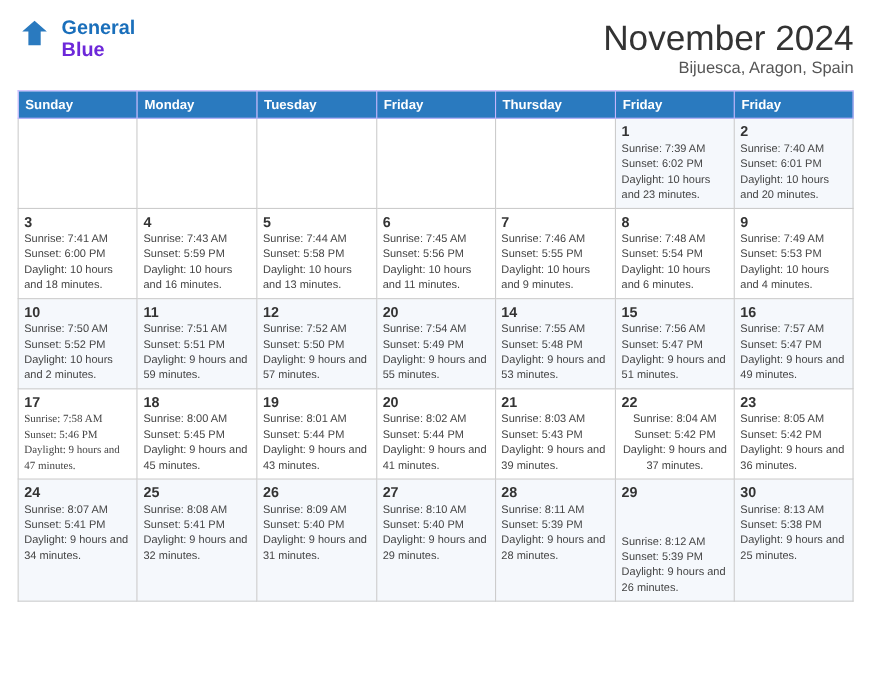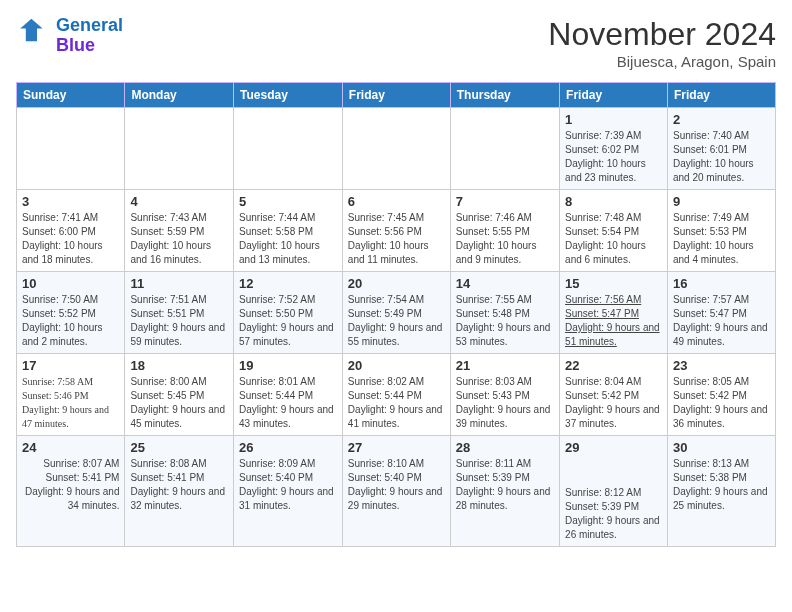--- a/index.html
+++ b/index.html
@@ -210,21 +210,21 @@
 Daylight: 9 hours and 55 minutes.</div>
         </td>
         <td>
           <span class="day-num">14</span>
           <div class="day-info" style="white-space: pre-line;">Sunrise: 7:55 AM
 Sunset: 5:48 PM
 Daylight: 9 hours and 53 minutes.</div>
         </td>
         <td>
           <span class="day-num">15</span>
-          <div class="day-info" style="white-space: pre-line; text-decoration: underline;">Sunrise: 7:56 AM
+          <div class="day-info" style="white-space: pre-line;">Sunrise: 7:56 AM
 Sunset: 5:47 PM
 Daylight: 9 hours and 51 minutes.</div>
         </td>
         <td>
           <span class="day-num">16</span>
           <div class="day-info" style="white-space: pre-line;">Sunrise: 7:57 AM
 Sunset: 5:47 PM
 Daylight: 9 hours and 49 minutes.</div>
         </td>
       </tr>
@@ -254,35 +254,35 @@
 Daylight: 9 hours and 41 minutes.</div>
         </td>
         <td>
           <span class="day-num">21</span>
           <div class="day-info" style="white-space: pre-line;">Sunrise: 8:03 AM
 Sunset: 5:43 PM
 Daylight: 9 hours and 39 minutes.</div>
         </td>
         <td>
           <span class="day-num">22</span>
-          <div class="day-info" style="white-space: pre-line;">Sunrise: 8:04 AM
+          <div class="day-info" style="white-space: pre-line; text-align: center;">Sunrise: 8:04 AM
 Sunset: 5:42 PM
 Daylight: 9 hours and 37 minutes.</div>
         </td>
         <td>
           <span class="day-num">23</span>
           <div class="day-info" style="white-space: pre-line;">Sunrise: 8:05 AM
 Sunset: 5:42 PM
 Daylight: 9 hours and 36 minutes.</div>
         </td>
       </tr>
       <tr>
         <td>
           <span class="day-num">24</span>
-          <div class="day-info" style="white-space: pre-line; text-align: right;">Sunrise: 8:07 AM
+          <div class="day-info" style="white-space: pre-line;">Sunrise: 8:07 AM
 Sunset: 5:41 PM
 Daylight: 9 hours and 34 minutes.</div>
         </td>
         <td>
           <span class="day-num">25</span>
           <div class="day-info" style="white-space: pre-line;">Sunrise: 8:08 AM
 Sunset: 5:41 PM
 Daylight: 9 hours and 32 minutes.</div>
         </td>
         <td>

